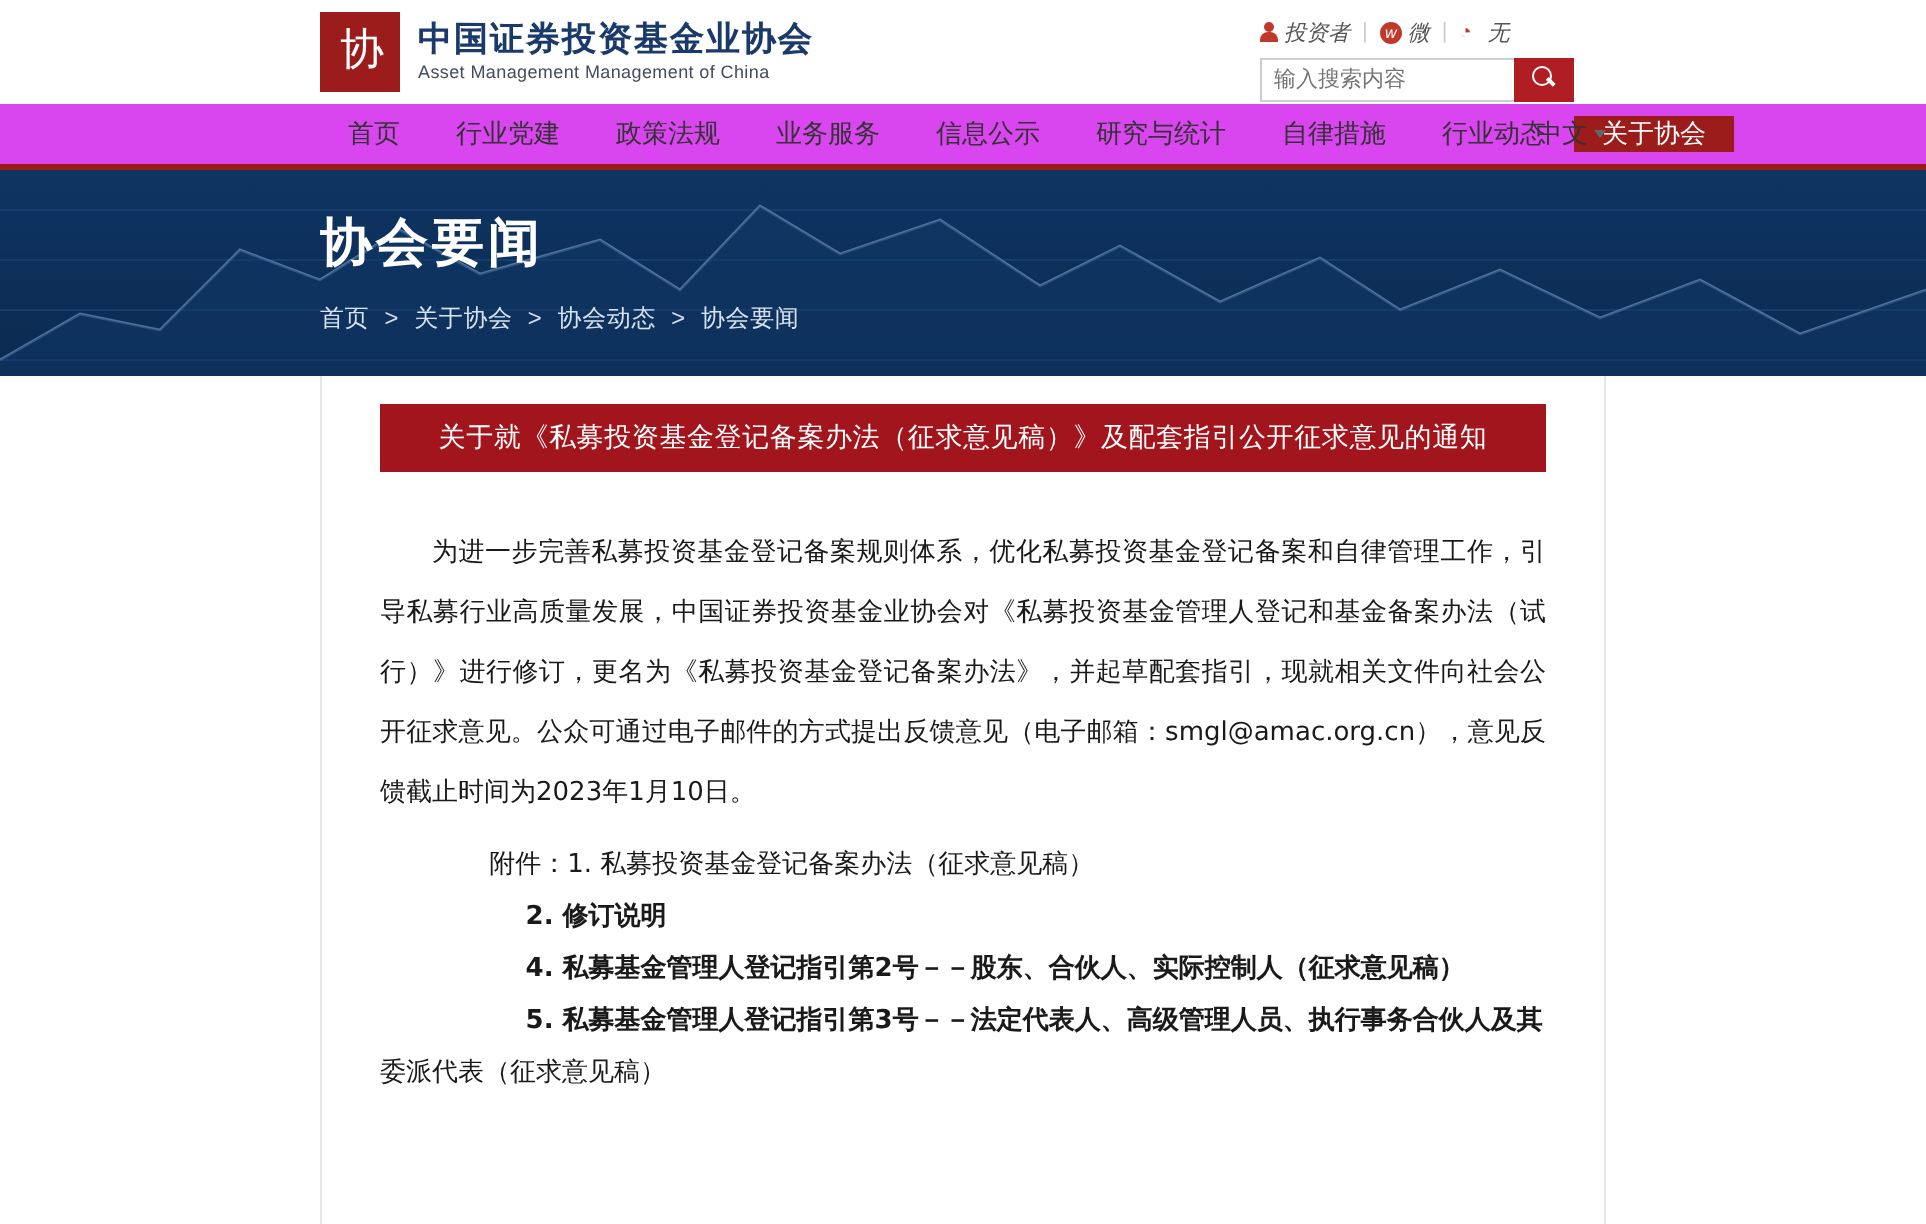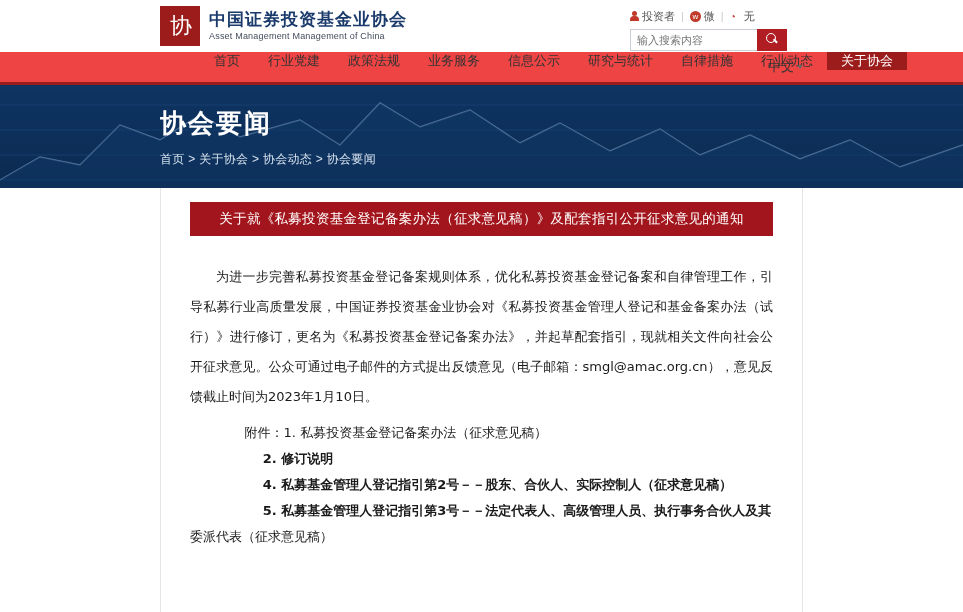--- a/index.html
+++ b/index.html
@@ -68,20 +68,21 @@
     font-size: 11px;
     color: #555;
     height: 16px;
     justify-content: flex-start;
   }
   .header-links .hl {
     display: flex;
     align-items: center;
     color: #555;
     text-decoration: none;
+    font-style: italic;
   }
   .header-links .sep {
     color: #ccc;
     margin: 0 6px;
   }
   .person-icon {
     display: inline-block;
     width: 9px;
     height: 10px;
     margin-right: 3px;
@@ -165,26 +166,25 @@
     top: 6px;
     width: 5px;
     height: 1.6px;
     background: #fff;
     transform: rotate(45deg);
   }
 
   
   .nav-bar {
     height: 30px;
-    background: #ef4444;
+    background: #d946ef;
     border-bottom: 3px solid #9c1b1b;
     display: flex;
-    align-items: flex-start;
-    position: relative;
-    padding-left: 40px;
+    align-items: center;
+    position: relative;
   }
   .nav-items {
     display: flex;
     margin-left: 160px;
     align-items: stretch;
   }
   .nav-item {
     font-size: 13px;
     color: #333;
     padding: 0 14px;
@@ -227,20 +227,21 @@
   }
   .banner-chart {
     position: absolute;
     inset: 0;
     opacity: 0.55;
   }
   .banner-inner {
     position: relative;
     margin-left: 160px;
     padding-top: 22px;
+    font-family: Liberation Mono, monospace;
   }
   .banner-title {
     color: #ffffff;
     font-size: 26px;
     font-weight: bold;
     letter-spacing: 2px;
     line-height: 32px;
   }
   .breadcrumb {
     margin-top: 12px;

